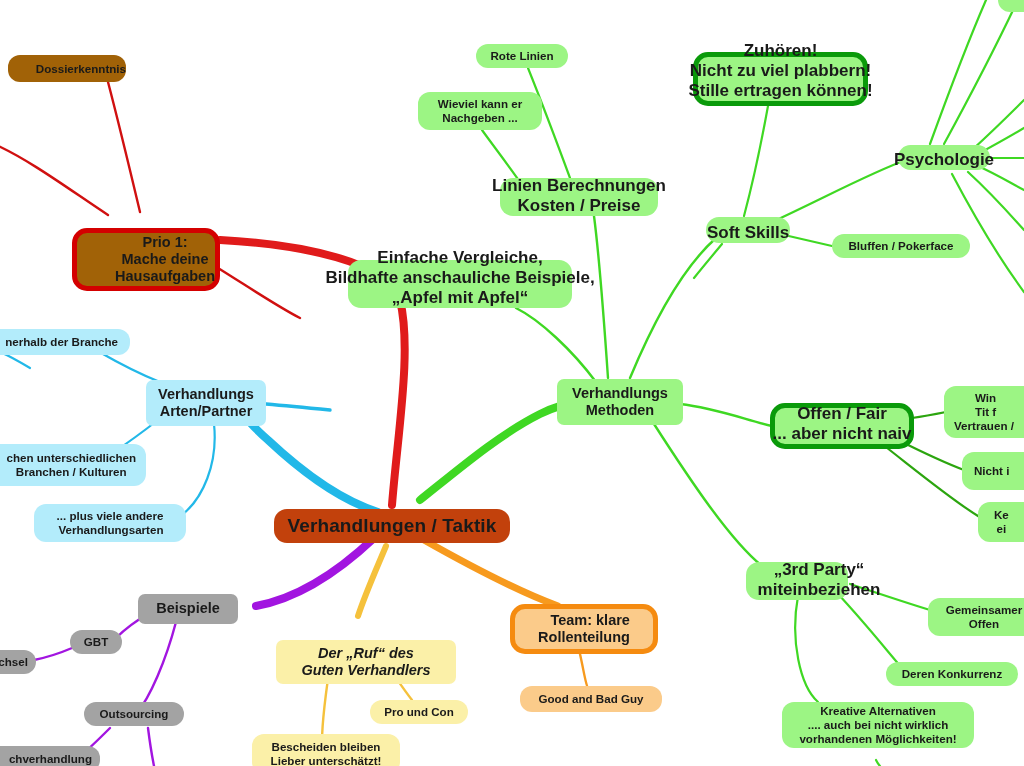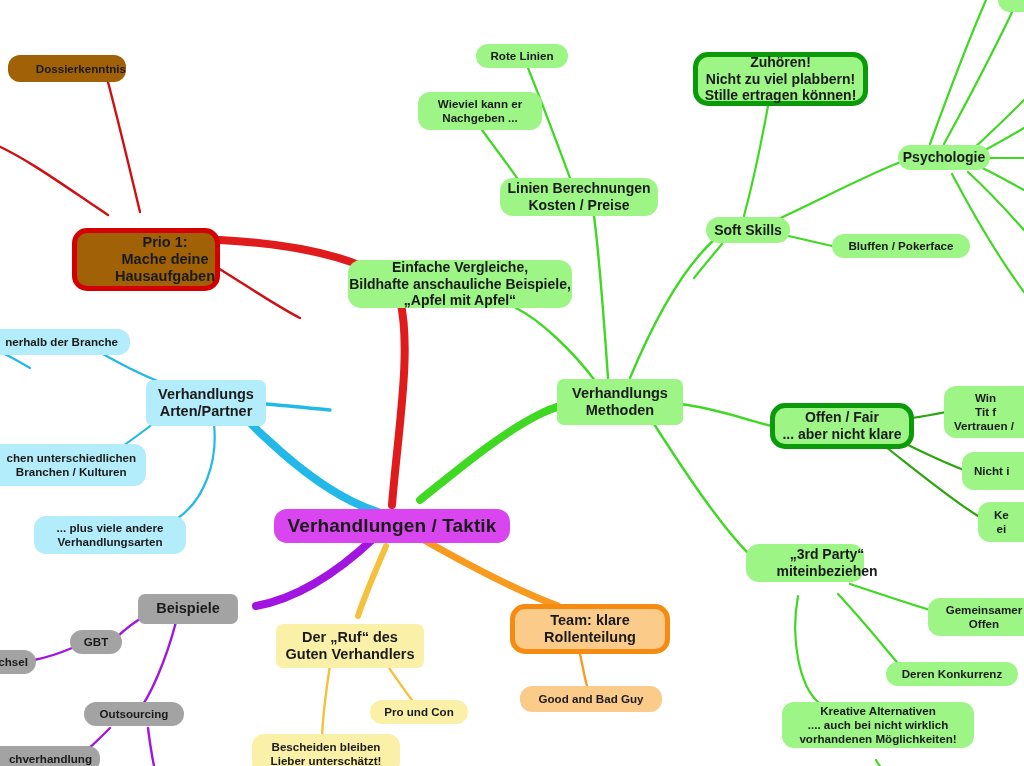--- a/index.html
+++ b/index.html
@@ -16,28 +16,28 @@
     display:flex;align-items:center;justify-content:center;
     text-align:center;
     color:#1a1a1a;
     font-weight:bold;
     line-height:1.18;
     white-space:pre;
     border-style:solid;
     border-color:transparent;
   }
   .n-central{
-    background:#d946ef;border-radius:13px;border-width:0;
+    background:#c2410c;border-radius:13px;border-width:0;
     font-size:19px;letter-spacing:.1px;
   }
   .n-main{
     border-radius:7px;border-width:0;font-size:14.5px;
   }
   .n-sub{
-    border-radius:13px;border-width:0;font-size:14px;
+    border-radius:13px;border-width:0;font-size:17px;align-items:flex-end;
   }
   .n-leaf{
     border-radius:12px;border-width:0;font-size:11.6px;
   }
   .emph{border-width:5px;border-radius:15px;}
   .fill-red{background:#a16207;justify-content:flex-end;}
   .fill-cyan{background:#b3ecfb;}
   .fill-green{background:#9cf584;}
   .fill-purple{background:#a3a3a3;}
   .fill-yellow{background:#fbf0a8;}
@@ -136,21 +136,21 @@
     <span>Verhandlungs
 Arten/Partner</span>
   </div>
   <div class="node n-leaf fill-cyan" style="left:-32px;top:329px;width:162px;height:26px;justify-content:flex-end;padding-right:12px;">
     <span>nerhalb der Branche</span>
   </div>
   <div class="node n-leaf fill-cyan" style="left:-52px;top:444px;width:198px;height:42px;justify-content:flex-end;padding-right:10px;">
     <span>chen unterschiedlichen
 Branchen / Kulturen</span>
   </div>
-  <div class="node n-leaf fill-cyan" style="left:34px;top:516px;width:152px;height:38px;">
+  <div class="node n-leaf fill-cyan" style="left:34px;top:504px;width:152px;height:38px;text-align:right;">
     <span>... plus viele andere
 Verhandlungsarten</span>
   </div>
 
   <div class="node n-main fill-green" style="left:557px;top:379px;width:126px;height:46px;">
     <span>Verhandlungs
 Methoden</span>
   </div>
 
   <div class="node n-sub fill-green" style="left:500px;top:178px;width:158px;height:38px;">
@@ -184,36 +184,36 @@
   </div>
   <div class="node n-sub fill-green" style="left:898px;top:145px;width:92px;height:25px;">
     <span>Psychologie</span>
   </div>
   <div class="node n-leaf fill-green" style="left:998px;top:-12px;width:56px;height:24px;">
     <span></span>
   </div>
 
   <div class="node n-sub emph fill-green bd-green" style="left:770px;top:403px;width:144px;height:46px;">
     <span>Offen / Fair
-... aber nicht klare</span>
+... aber nicht naiv</span>
   </div>
   <div class="node n-leaf fill-green" style="left:944px;top:386px;width:130px;height:52px;justify-content:flex-start;padding-left:10px;">
     <span>Win
 Tit f
 Vertrauen / </span>
   </div>
   <div class="node n-leaf fill-green" style="left:962px;top:452px;width:110px;height:38px;justify-content:flex-start;padding-left:12px;">
     <span>Nicht i</span>
   </div>
   <div class="node n-leaf fill-green" style="left:978px;top:502px;width:102px;height:40px;justify-content:flex-start;padding-left:16px;">
     <span>Ke
 ei</span>
   </div>
 
-  <div class="node n-sub fill-green" style="left:746px;top:544px;width:118px;height:38px;padding-left:44px;">
+  <div class="node n-sub fill-green" style="left:746px;top:562px;width:102px;height:38px;padding-left:44px;">
     <span>„3rd Party“
 miteinbeziehen</span>
   </div>
   <div class="node n-leaf fill-green" style="left:928px;top:598px;width:112px;height:38px;">
     <span>Gemeinsamer
 Offen</span>
   </div>
   <div class="node n-leaf fill-green" style="left:886px;top:662px;width:132px;height:24px;">
     <span>Deren Konkurrenz</span>
   </div>
@@ -232,33 +232,33 @@
   <div class="node n-leaf fill-purple" style="left:-34px;top:650px;width:70px;height:24px;justify-content:flex-end;padding-right:8px;">
     <span>chsel</span>
   </div>
   <div class="node n-leaf fill-purple" style="left:84px;top:702px;width:100px;height:24px;">
     <span>Outsourcing</span>
   </div>
   <div class="node n-leaf fill-purple" style="left:-36px;top:746px;width:136px;height:26px;justify-content:flex-end;padding-right:8px;">
     <span>chverhandlung</span>
   </div>
 
-  <div class="node n-main fill-yellow" style="left:276px;top:624px;width:148px;height:44px;">
+  <div class="node n-main fill-yellow" style="left:276px;top:640px;width:180px;height:44px;font-style:italic;">
     <span>Der „Ruf“ des
 Guten Verhandlers</span>
   </div>
   <div class="node n-leaf fill-yellow" style="left:370px;top:700px;width:98px;height:24px;">
     <span>Pro und Con</span>
   </div>
   <div class="node n-leaf fill-yellow" style="left:252px;top:734px;width:148px;height:40px;">
     <span>Bescheiden bleiben
 Lieber unterschätzt!</span>
   </div>
 
-  <div class="node n-main emph fill-orange bd-orange" style="left:510px;top:604px;width:160px;height:50px;">
+  <div class="node n-main emph fill-orange bd-orange" style="left:510px;top:604px;width:148px;height:50px;text-align:right;">
     <span>Team: klare
 Rollenteilung</span>
   </div>
   <div class="node n-leaf fill-orange" style="left:520px;top:686px;width:142px;height:26px;">
     <span>Good and Bad Guy</span>
   </div>
 
 </div>
 
 </body></html>

